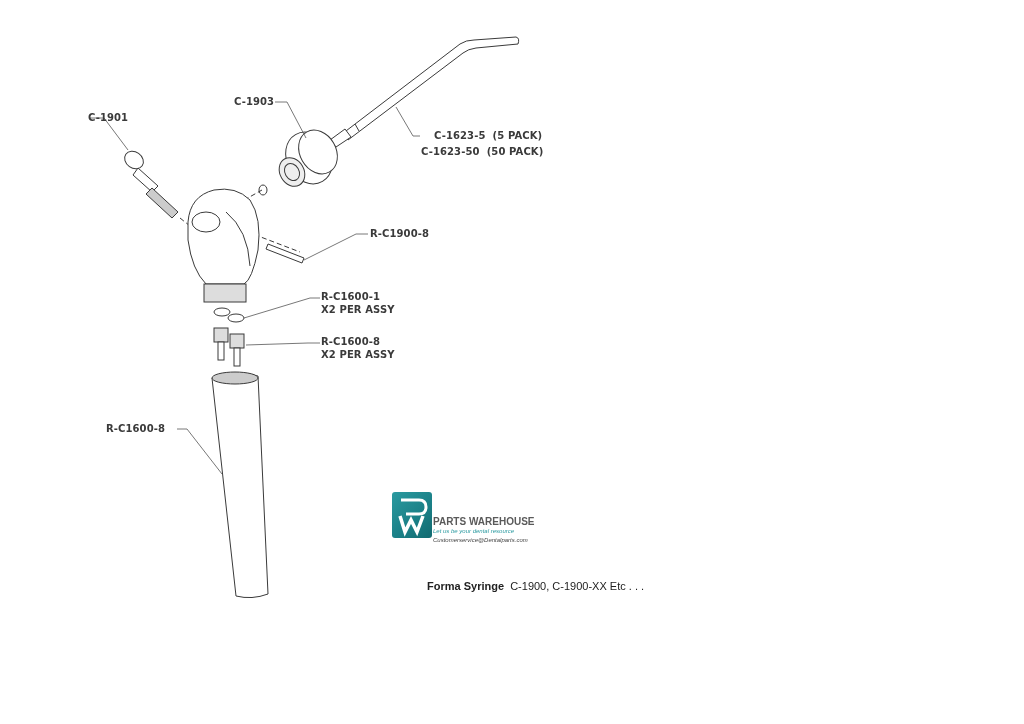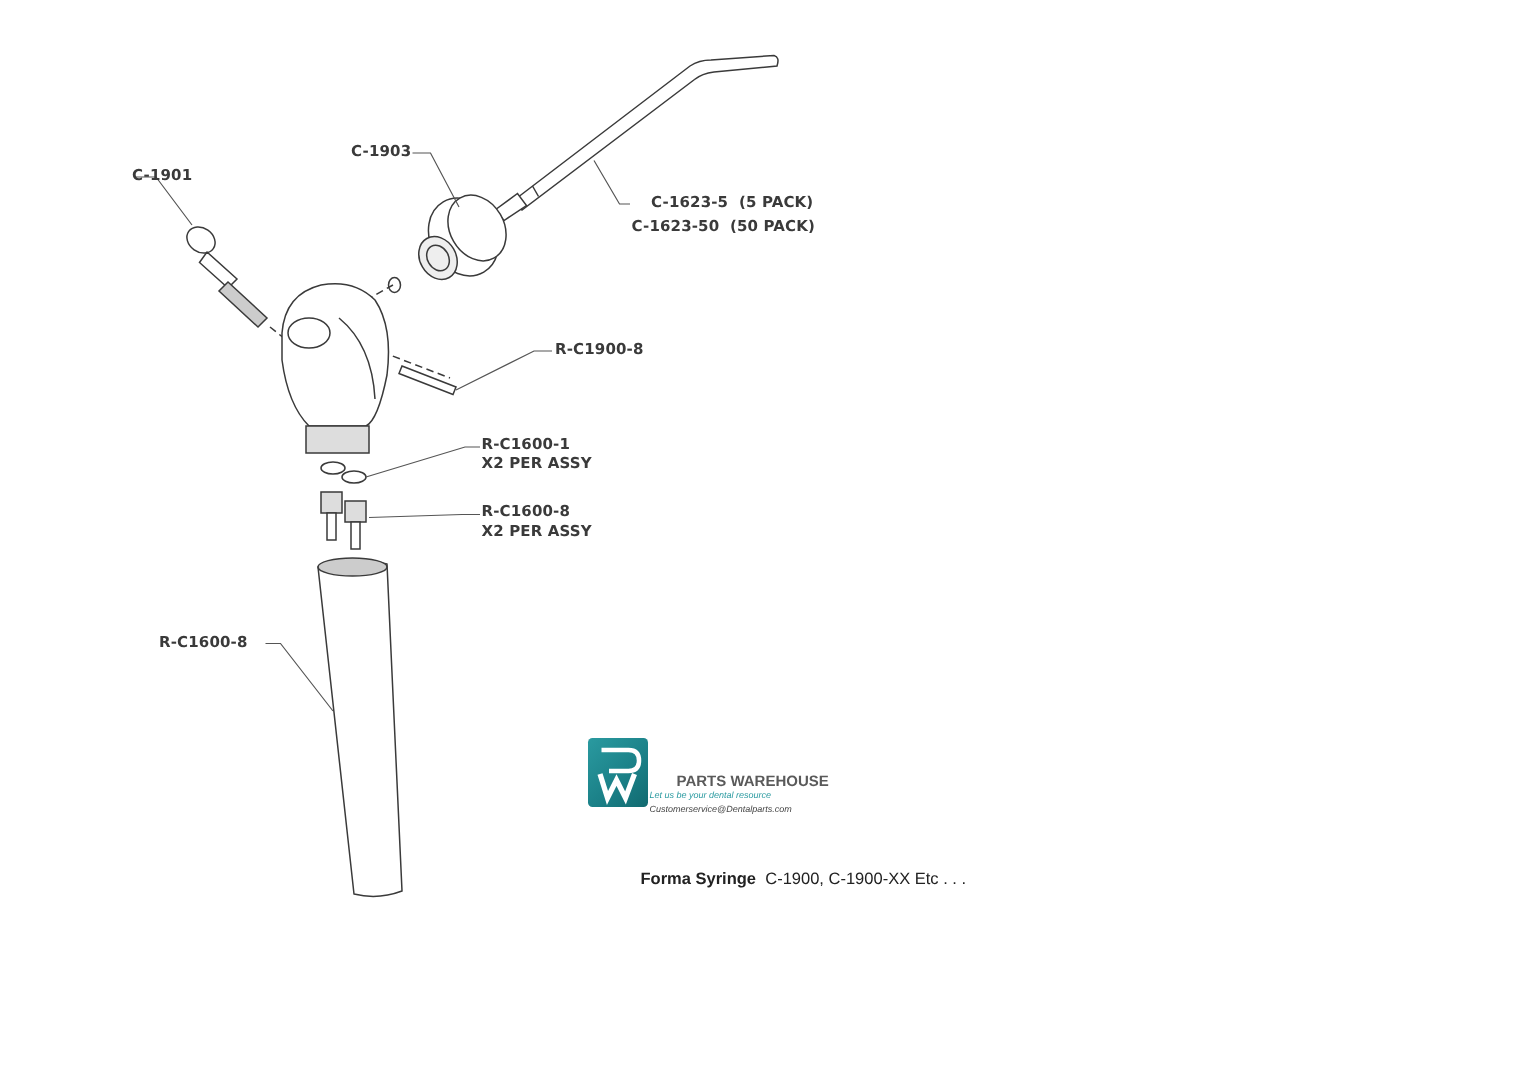--- a/index.html
+++ b/index.html
@@ -2,21 +2,21 @@
 <html><head>
 <meta charset="utf-8">
 <style>
   html, body { margin: 0; padding: 0; background: #ffffff; }
   body { width: 1024px; height: 724px; position: relative; overflow: hidden;
          font-family: "DejaVu Sans", sans-serif; color: #3a3a3a; }
   svg.drawing { position: absolute; left: 0; top: 0; }
   .lbl { position: absolute; font-size: 10px; line-height: 12px; color: #3a3a3a; white-space: pre; letter-spacing: 0.1px; font-weight: bold; }
   .logo { position: absolute; left: 392px; top: 492px; width: 40px; height: 46px; border-radius: 3px;
           background: linear-gradient(135deg, #2a9aa0 0%, #1a7f86 60%, #126a70 100%); }
-  .brand-name { position: absolute; left: 433px; top: 516px; font-size: 10px; font-weight: bold; color: #5a5a5a; font-family: "Liberation Sans", sans-serif; margin-left: 18px; }
+  .brand-name { position: absolute; left: 433px; top: 516px; font-size: 10px; font-weight: bold; color: #5a5a5a; font-family: "Liberation Sans", sans-serif; }
   .brand-tag { position: absolute; left: 433px; top: 528px; font-size: 6px; font-style: italic; color: #2a9aa0; font-family: "Liberation Sans", sans-serif; }
   .brand-mail { position: absolute; left: 433px; top: 537px; font-size: 6px; font-style: italic; color: #444; font-family: "Liberation Sans", sans-serif; }
   .title { position: absolute; left: 391px; top: 580px; font-size: 11px; color: #222; font-family: "Liberation Sans", sans-serif; padding-left: 36px; }
   .title b { font-weight: bold; }
 </style>
 </head>
 <body>
 
 <svg class="drawing" width="1024" height="724" viewBox="0 0 1024 724" fill="none" stroke="#3a3a3a" stroke-width="1">
 

